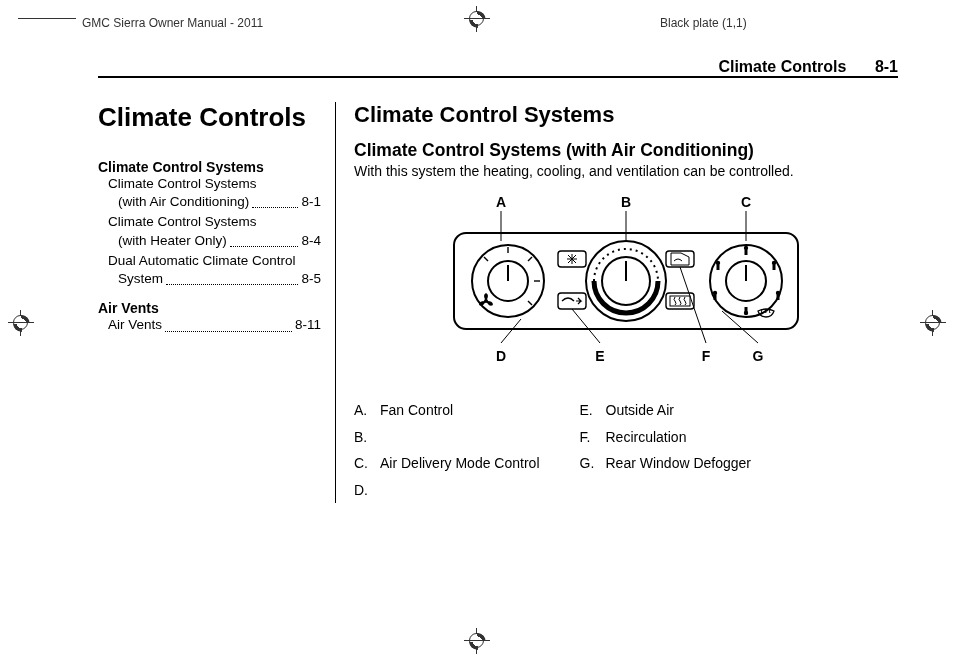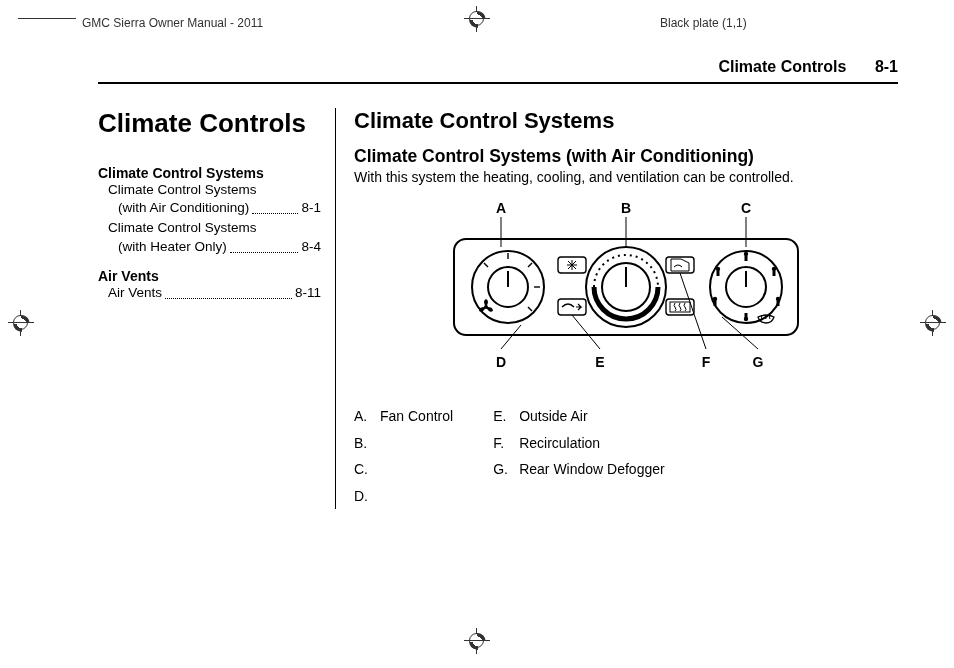--- a/index.html
+++ b/index.html
@@ -51,21 +51,20 @@
 
   
   .page {
     position: absolute;
     left: 98px; top: 58px;
     width: 800px;
   }
 
   .running-head {
     border-bottom: 2px solid #000;
-    padding-bottom: 6px;
     text-align: right;
     font-weight: bold;
     font-size: 16px;
   }
   .running-head .sec { margin-right: 24px; }
 
   .cols {
     display: flex;
     margin-top: 24px;
     gap: 0;
@@ -179,20 +178,28 @@
 
       <div class="toc-wrap toc-multiline">
         <div class="first">Climate Control Systems</div>
         <div class="toc-line">
           <span class="indent2 label">(with Heater Only)</span>
           <span class="dots"></span>
           <span class="pg">8-4</span>
         </div>
       </div>
 
+      <div class="toc-wrap toc-multiline">
+        <div class="first">Dual Automatic Climate Control</div>
+        <div class="toc-line">
+          <span class="indent2 label">System</span>
+          <span class="dots"></span>
+          <span class="pg">8-5</span>
+        </div>
+      </div>
 
       <div class="toc-group-title" style="margin-top:12px">Air Vents</div>
       <div class="toc-line">
         <span class="label">Air Vents</span>
         <span class="dots"></span>
         <span class="pg">8-11</span>
       </div>
     </div>
 
     <div class="col-right">
@@ -307,20 +314,21 @@
         <ol>
           <li>
               <span class="letter">A.</span>
               <span>Fan Control</span>
             </li>
           <li>
               <span class="letter">B.</span>
             </li>
           <li>
               <span class="letter">C.</span>
+              <span>Air Delivery Mode Control</span>
             </li>
           <li>
               <span class="letter">D.</span>
             </li>
         </ol>
         <ol>
           <li>
               <span class="letter">E.</span>
               <span>Outside Air</span>
             </li>

